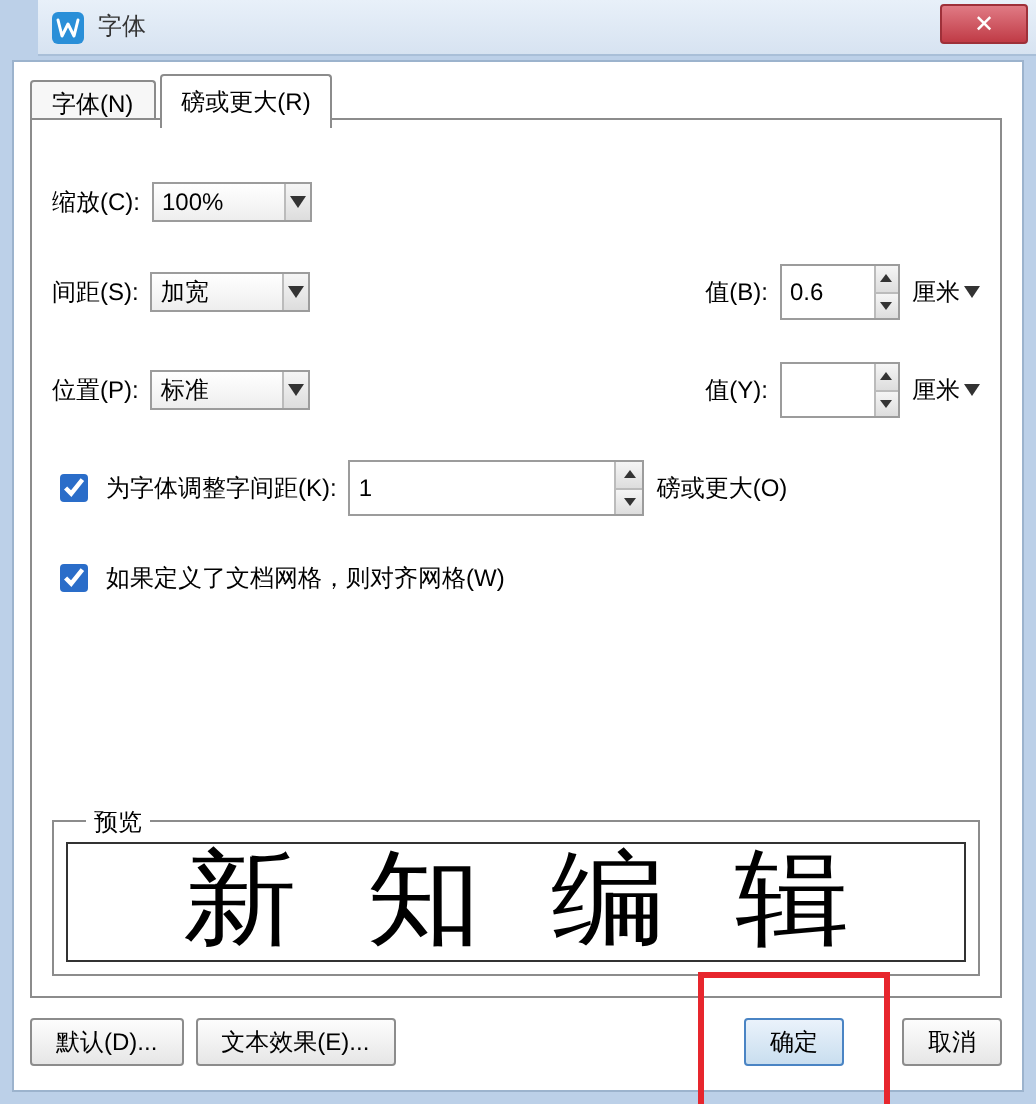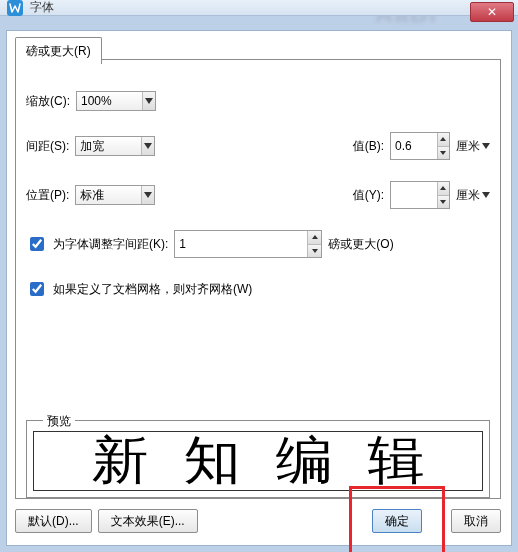--- a/index.html
+++ b/index.html
@@ -11,26 +11,27 @@
     width: 518px;
     height: 552px;
     overflow: hidden;
     position: relative;
   }
   .bgblur {
     position: absolute; top: 0; right: 80px; font-size: 24px;
     color: #aab8cc; filter: blur(2px); font-weight: bold; letter-spacing: 2px;
   }
   .titlebar {
-    height: 16px;
+    height: 28px;
     display: flex; align-items: center;
     background: linear-gradient(#e8f0f9, #d7e3f1);
     border-bottom: 1px solid #a9bfd8;
     padding: 0 6px;
     position: relative;
+    margin-left: 19px;
   }
   .app-icon {
     width: 18px; height: 18px; margin-right: 6px;
     display: inline-flex; align-items: center; justify-content: center;
   }
   .titlebar .title { color: #333; }
   .close-btn {
     position: absolute; right: 4px; top: 2px;
     width: 44px; height: 20px;
     background: linear-gradient(#e07a84, #c03b46);
@@ -91,21 +92,21 @@
   }
   .spin .spinbtns div {
     flex: 1; display: flex; align-items: center; justify-content: center;
     background: linear-gradient(#f5f5f5,#ddd);
   }
   .spin .spinbtns div:first-child { border-bottom: 1px solid #bbb; }
   .unit { display: inline-flex; align-items: center; gap: 2px; cursor: pointer; }
   .cbx { width: 14px; height: 14px; accent-color: #2a6dc9; }
   .spin.wide { width: 148px; }
   .preview-frame {
-    position: absolute; left: 10px; right: 10px; bottom: 0; height: 78px;
+    position: absolute; left: 10px; right: 10px; bottom: 10px; height: 78px;
     border: 1px solid #8c8c8c;
   }
   .preview-frame-label {
     position: absolute; left: 16px; top: -8px; background: #fff; padding: 0 4px;
   }
   .preview-box {
     position: absolute; left: 6px; right: 6px; top: 10px; bottom: 6px;
     border: 1px solid #333;
     display: flex; align-items: center; justify-content: center;
     gap: 40px; overflow: hidden;
@@ -146,20 +147,21 @@
         <path d="M4 5 L6 13 L9 7 L12 13 L14 5" stroke="#fff" stroke-width="1.5" fill="none" stroke-linejoin="round" stroke-linecap="round"></path>
       </svg>
   </span>
   <span class="title">字体</span>
   <div class="close-btn">✕</div>
 </div>
 
 <div class="outer">
 
   <div class="tabstrip">
+    <div class="tab">字体(N)</div>
     <div class="tab active">磅或更大(R)</div>
   </div>
 
   <div class="panel">
 
     <div class="row">
       <label>缩放(C):</label>
       <div class="combo">
         <input value="100%" style="">
         <div class="arrow">

